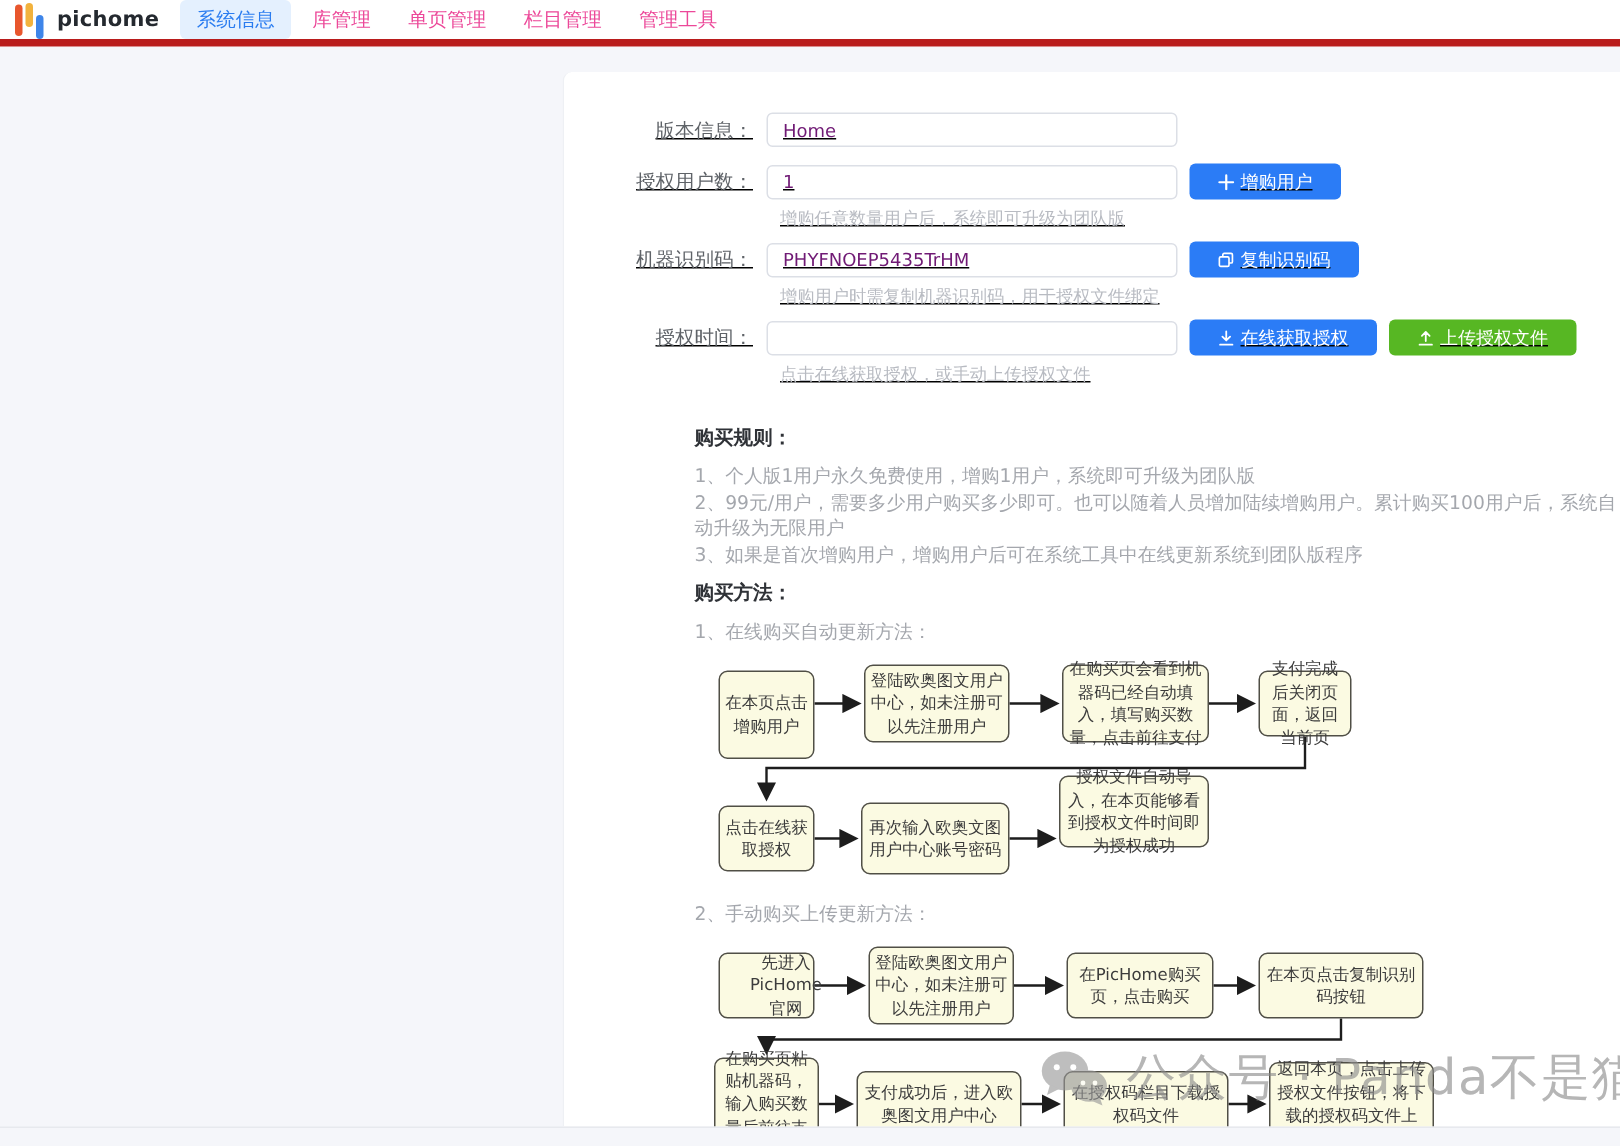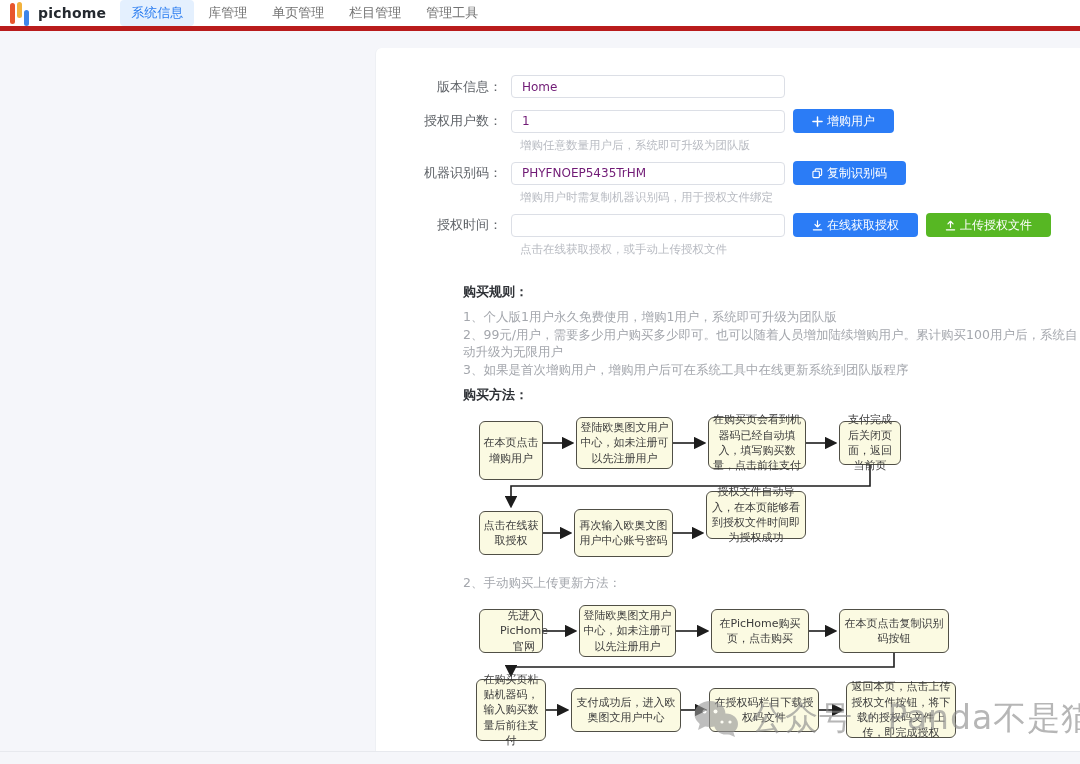--- a/index.html
+++ b/index.html
@@ -10,31 +10,31 @@
   
   .navbar { position:absolute; top:0; left:0; width:100%; height:31px;
     background:#fff; border-bottom:5px solid #b91c1c;
     display:flex; align-items:center; padding-left:10px; z-index:5; }
   .logo { width:21px; height:24px; position:relative; margin-right:7px; }
   .logo i { position:absolute; border-radius:3px; width:5px; }
   .logo .b1 { left:0;  top:2px;  height:21px; background:#e8562d; }
   .logo .b2 { left:7px; top:1px; height:16px; background:#f2b23d; }
   .logo .b3 { left:14px; top:9px; height:16px; background:#3e85e9; }
   .brand { font-size:14px; font-weight:bold; color:#24292f; margin-right:14px; letter-spacing:.2px; }
-  .nav-item { font-size:13px; color:#737373; padding:4px 11px; margin-right:3px;
+  .nav-item { font-size:13px; color:#ec4899; padding:4px 11px; margin-right:3px;
     border-radius:4px; cursor:pointer; white-space:nowrap; }
   .nav-item.active { background:#e4f0fe; color:#2a7cf0; }
 
   
   .page-bg { position:absolute; left:0; top:31px; width:100%; height:733px; background:#f5f6fa; }
   .card { position:absolute; left:375px; top:48px; width:705px; height:703px;
     background:#fff; border-top-left-radius:6px; border-left:1px solid #eef0f4; }
 
   
-  .form { padding-top:27px; }
+  .form { padding-top:27px;text-decoration:underline; }
   .form-row { display:flex; align-items:center; }
   .form-label { width:135px; text-align:right; padding-right:9px;
     font-size:13px; color:#5f6368; white-space:nowrap; }
   .input { width:274px; height:23px; border:1px solid #dcdfe6; border-radius:4px;
     background:#fff; display:flex; align-items:center; padding:0 10px;
     font-size:12px; color:#701a75; overflow:hidden; white-space:nowrap; }
   .hint { margin:5px 0 0 144px; font-size:11.5px; color:#b8bbc2; }
   .gap11 { margin-top:11px; } .gap8 { margin-top:8px; }
 
   .btn { height:24px; border:none; border-radius:4px; color:#fff; font-size:12px;
@@ -145,20 +145,21 @@
     </div>
 
     <div class="sec-title">购买规则：</div>
     <div class="rules-block">
       <div class="rule-line">1、个人版1用户永久免费使用，增购1用户，系统即可升级为团队版</div>
       <div class="rule-line">2、99元/用户，需要多少用户购买多少即可。也可以随着人员增加陆续增购用户。累计购买100用户后，系统自动升级为无限用户</div>
       <div class="rule-line">3、如果是首次增购用户，增购用户后可在系统工具中在线更新系统到团队版程序</div>
     </div>
 
     <div class="sec-title" style="margin-top:8px;">购买方法：</div>
+    <div class="method-line">1、在线购买自动更新方法：</div>
 
     <div class="diagram d1">
       <svg class="arrows" width="500" height="152" viewBox="0 0 500 152">
         <defs>
           <marker id="ar" markerWidth="8" markerHeight="8" refX="6.5" refY="4" orient="auto">
             <path d="M0,0 L8,4 L0,8 z" fill="#1d1d1d"></path>
           </marker>
         </defs>
         <g stroke="#1d1d1d" stroke-width="1.6" fill="none">
           <line x1="72" y1="32" x2="101" y2="32" marker-end="url(#ar)"></line>

